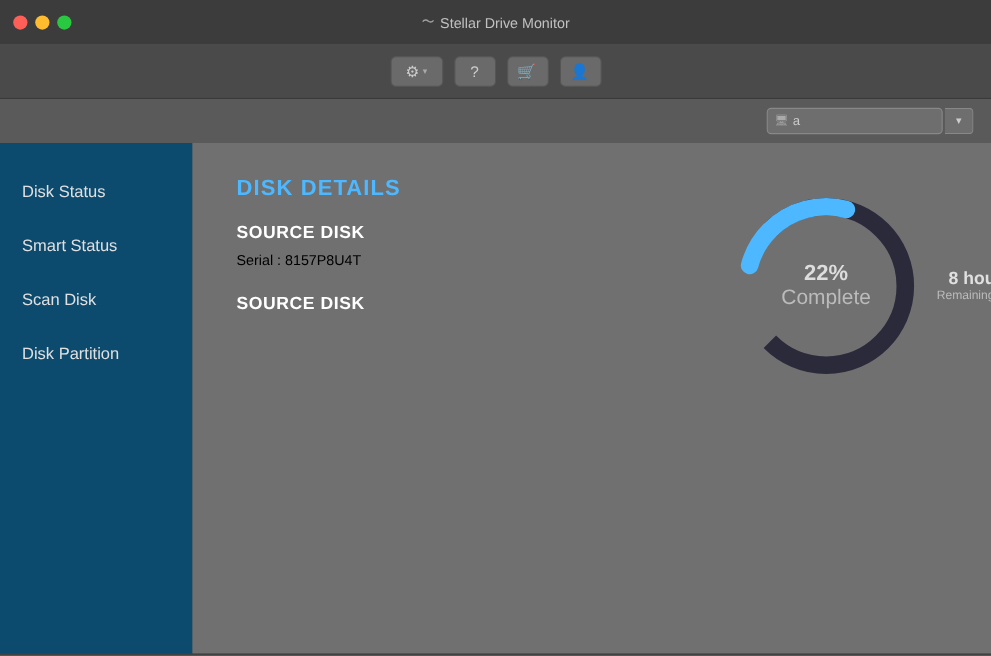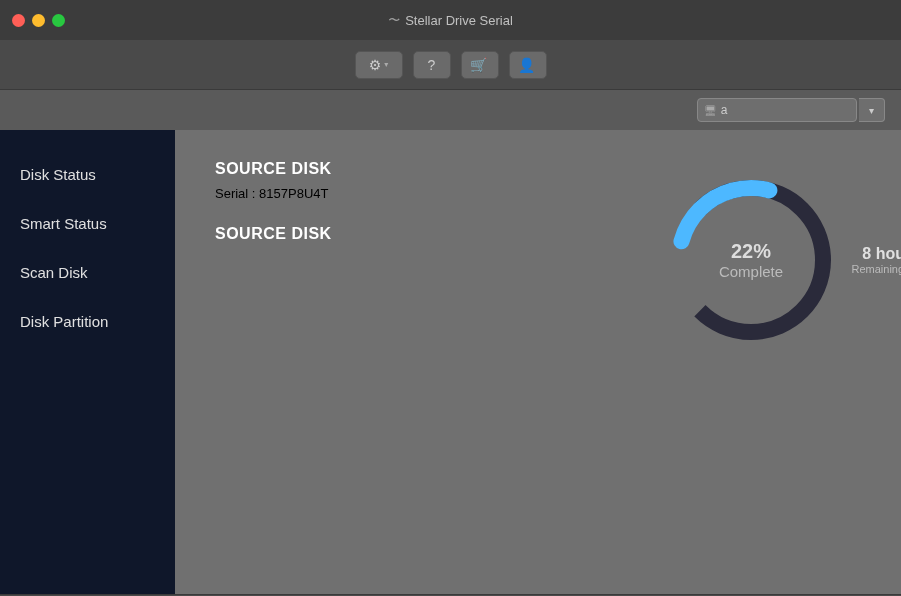--- a/index.html
+++ b/index.html
@@ -144,21 +144,21 @@
 
     
     .main-content {
       display: flex;
       height: calc(596px - 40px - 50px - 42px);
     }
 
     
     .sidebar {
       width: 175px;
-      background: #0f172a;
+      background: #0c4a6e;
       padding-top: 20px;
       flex-shrink: 0;
     }
 
     .sidebar-item {
       padding: 16px 20px;
       color: #e0e0e0;
       font-size: 15px;
       cursor: pointer;
       position: relative;
@@ -257,21 +257,21 @@
       color: #e0e0e0;
     }
 
     .circle-percent {
       font-size: 20px;
       font-weight: 600;
       color: #ddd;
     }
 
     .circle-label {
-      font-size: 15px;
+      font-size: 19px;
       color: #bbb;
     }
 
     .remaining-time {
       position: absolute;
       right: -90px;
       top: 50%;
       transform: translateY(-50%);
       text-align: center;
       color: #ddd;
@@ -305,21 +305,21 @@
 <body>
 
 <div class="title-bar">
   <div class="traffic-lights">
     <div class="traffic-light tl-red"></div>
     <div class="traffic-light tl-yellow"></div>
     <div class="traffic-light tl-green"></div>
   </div>
   <div class="title-bar-title">
     <span class="title-icon">〜</span>
-    <span>Stellar Drive Serial</span>
+    <span>Stellar Drive Monitor</span>
   </div>
 </div>
 
 <div class="toolbar">
   <div class="toolbar-btn toolbar-btn-wide">
     <span>⚙</span>
     <span class="caret">▾</span>
   </div>
   <div class="toolbar-btn">
     <span>?</span>
@@ -356,20 +356,21 @@
     <div class="sidebar-item">
       <span>Scan Disk</span>
     </div>
     <div class="sidebar-item">
       <span>Disk Partition</span>
     </div>
   </div>
 
   <div class="detail-area">
 
+    <div class="disk-details-title">DISK DETAILS</div>
 
     <div class="disk-section-title">SOURCE DISK</div>
     <div class="disk-serial">Serial : 8157P8U4T</div>
 
     <div class="disk-section-title">SOURCE DISK</div>
 
     <div class="progress-area">
       <div style="position:relative; display:flex; align-items:center;">
         <div class="circle-container">
           <svg class="circle-svg" viewBox="0 0 180 180">

